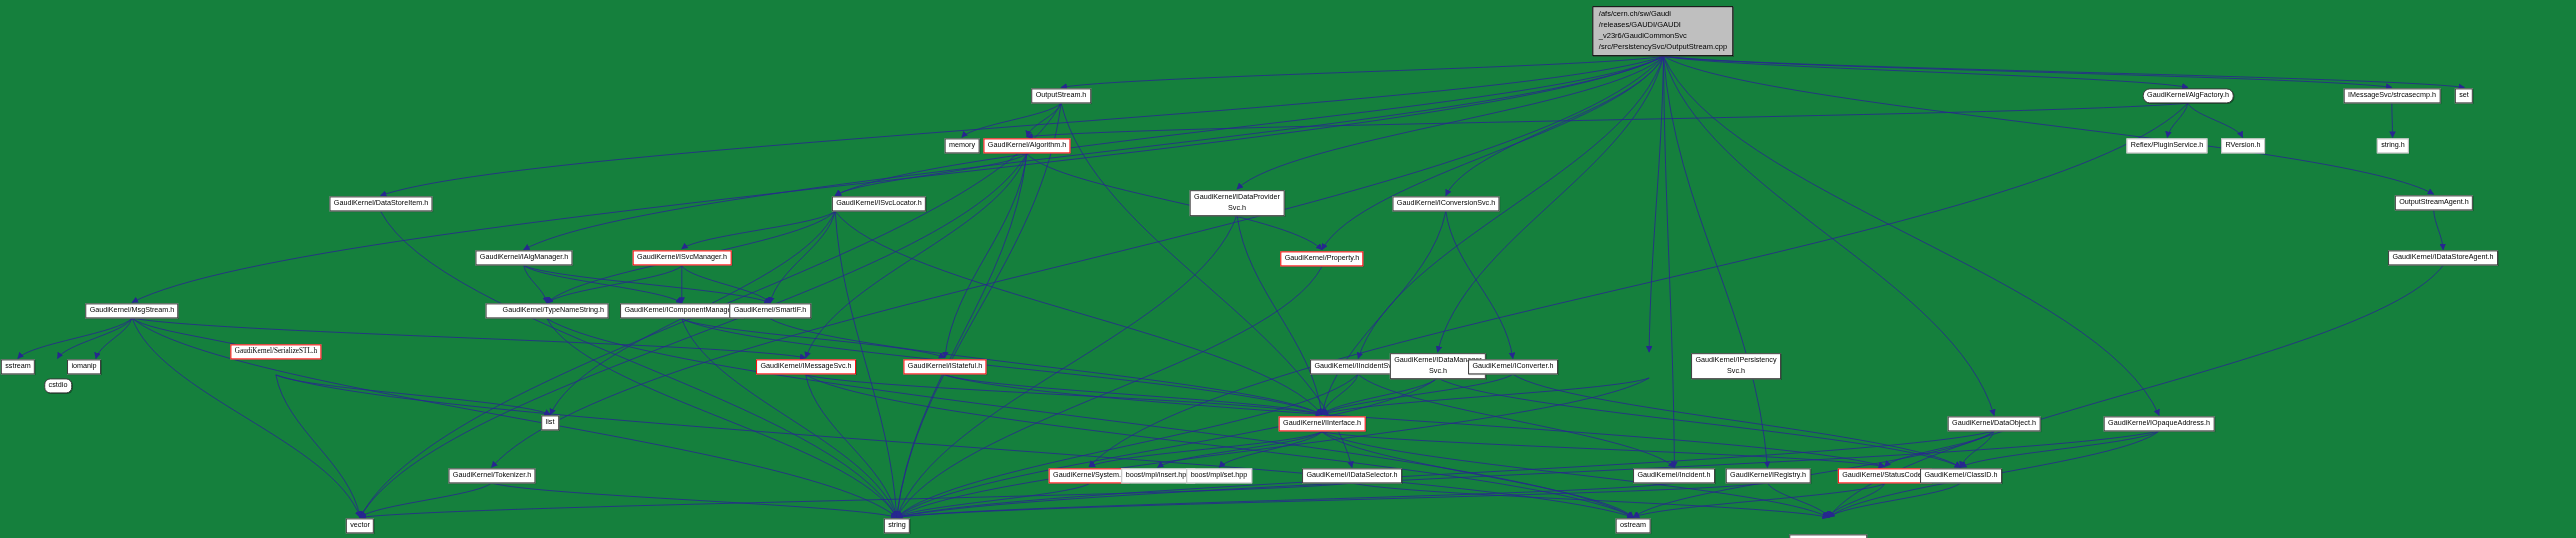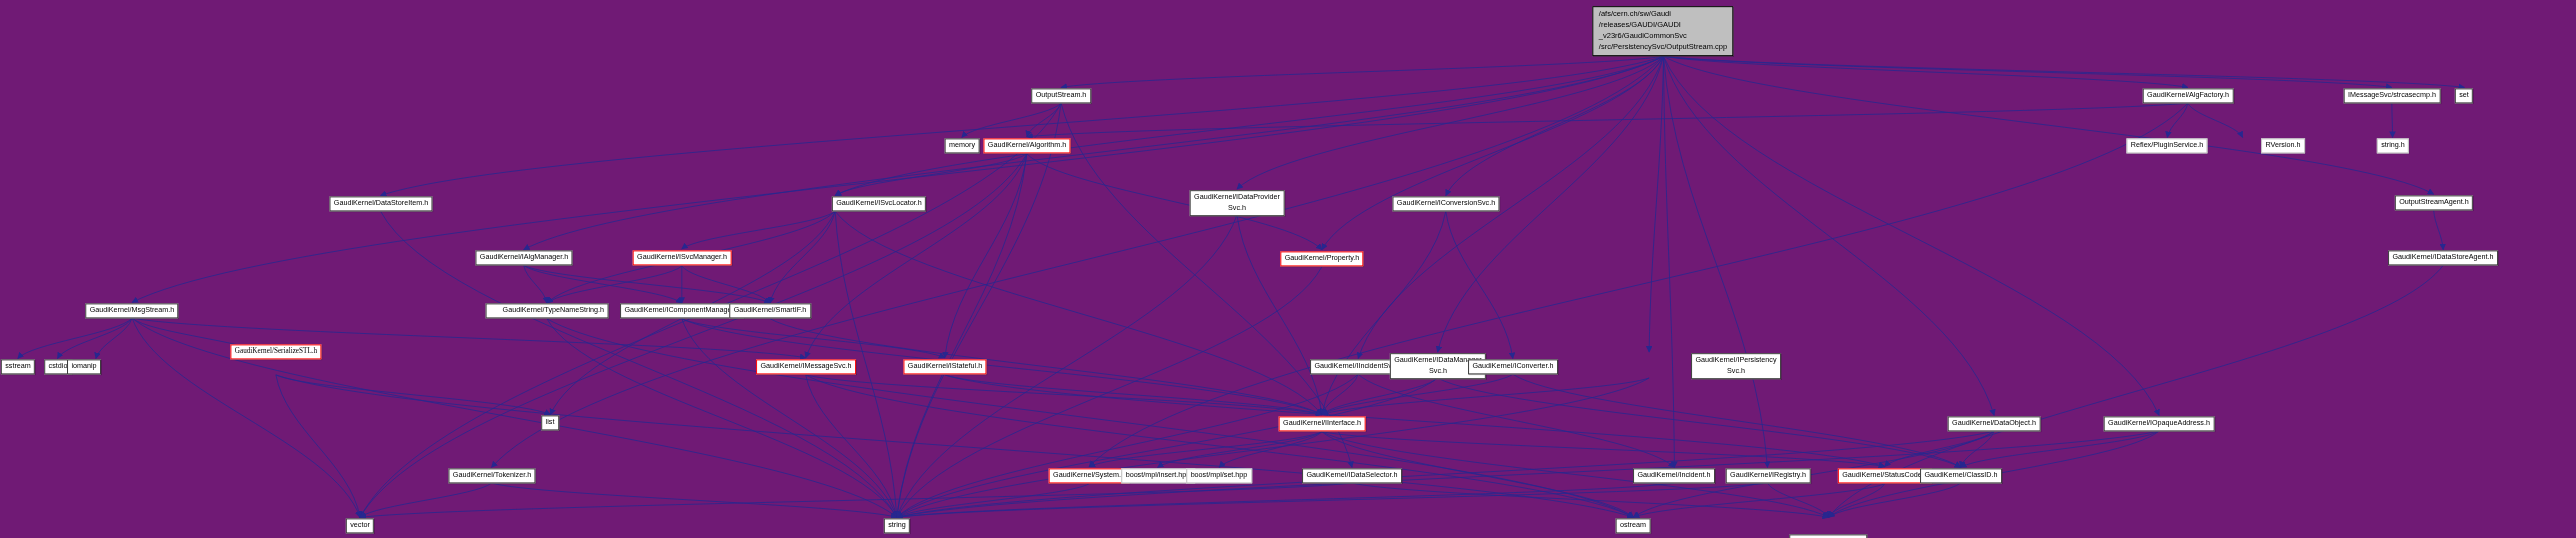--- a/index.html
+++ b/index.html
@@ -1,19 +1,19 @@
 <!DOCTYPE html>
 <html style="font-size:11px"><head>
 <meta charset="utf-8">
 <style>
   html,body{margin:0;padding:0;background:#ffffff;}
   #stage{
     position:relative;
     width:2576px;height:539px;
-    background:#701a75;
+    background:#15803d;
     font-family:"Liberation Sans", sans-serif;
     overflow:hidden;
   }
   #edge-layer{position:absolute;left:0;top:0;width:2576px;height:539px;}
   .node{
     position:absolute;
     transform:translate(-50%,-50%);
     background:#ffffff;
     border:0.7px solid #3a3a3a;
     box-shadow:0.7px 0.7px 0 rgba(0,0,0,0.35);
@@ -161,44 +161,44 @@
         <path class="edge" d="M3555,306.5 C3556.68,328.54 3567.32,342.46 3569,364.5" marker-end="url(#arrowhead)"></path>
         <path class="edge" d="M3569,387.5 C3461.24,527.34 2778.76,615.66 2671,755.5" marker-end="url(#arrowhead)"></path>
       </g>
   </svg>
 
 <div class="node root" style="left: 1663px; top: 31px;">/afs/cern.ch/sw/Gaudi
 /releases/GAUDI/GAUDI
 _v23r6/GaudiCommonSvc
 /src/PersistencySvc/OutputStream.cpp</div>
     <div class="node plain" style="left: 1061px; top: 96px;">OutputStream.h</div>
-    <div class="node plain" style="left: 2188px; top: 96px;">GaudiKernel/AlgFactory.h</div>
+    <div class="node plain" style="left: 2188px; top: 96px; border-radius: 7px;">GaudiKernel/AlgFactory.h</div>
     <div class="node plain" style="left: 2392px; top: 96px;">IMessageSvc/strcasecmp.h</div>
     <div class="node plain" style="left: 2464px; top: 96px;">set</div>
     <div class="node plain" style="left: 962px; top: 146px;">memory</div>
     <div class="node red" style="left: 1027px; top: 146px;">GaudiKernel/Algorithm.h</div>
     <div class="node pale" style="left: 2167px; top: 146px;">Reflex/PluginService.h</div>
-    <div class="node pale" style="left: 2243px; top: 146px; margin-left: 40px;">RVersion.h</div>
+    <div class="node pale" style="left: 2243px; top: 146px;">RVersion.h</div>
     <div class="node pale" style="left: 2393px; top: 146px;">string.h</div>
     <div class="node plain" style="left: 381px; top: 204px;">GaudiKernel/DataStoreItem.h</div>
     <div class="node plain" style="left: 835px; top: 204px; margin-left: 44px;">GaudiKernel/ISvcLocator.h</div>
     <div class="node plain" style="left: 1237px; top: 203px;">GaudiKernel/IDataProvider
 Svc.h</div>
     <div class="node plain" style="left: 1446px; top: 204px;">GaudiKernel/IConversionSvc.h</div>
     <div class="node plain" style="left: 2434px; top: 203px; text-align: center;">OutputStreamAgent.h</div>
     <div class="node plain" style="left: 524px; top: 258px;">GaudiKernel/IAlgManager.h</div>
     <div class="node red" style="left: 682px; top: 258px;">GaudiKernel/ISvcManager.h</div>
     <div class="node red" style="left: 1322px; top: 259px;">GaudiKernel/Property.h</div>
     <div class="node plain" style="left: 2443px; top: 258px;">GaudiKernel/IDataStoreAgent.h</div>
     <div class="node plain" style="left: 132px; top: 311px;">GaudiKernel/MsgStream.h</div>
     <div class="node plain" style="left: 547px; top: 311px; padding-left: 16px;">GaudiKernel/TypeNameString.h</div>
     <div class="node plain" style="left: 682px; top: 311px;">GaudiKernel/IComponentManager.h</div>
     <div class="node plain" style="left: 770px; top: 311px;">GaudiKernel/SmartIF.h</div>
     <div class="node plain" style="left: 18px; top: 367px;">sstream</div>
-    <div class="node plain" style="left: 58px; top: 367px;">cstdio</div>
+    <div class="node plain" style="left: 58px; top: 386px; border-radius: 6px;">cstdio</div>
     <div class="node plain" style="left: 84px; top: 367px;">iomanip</div>
     <div class="node red" style="left: 276px; top: 352px; font-family: Liberation Serif, serif;">GaudiKernel/SerializeSTL.h</div>
     <div class="node red" style="left: 806px; top: 367px;">GaudiKernel/IMessageSvc.h</div>
     <div class="node red" style="left: 945px; top: 367px;">GaudiKernel/IStateful.h</div>
     <div class="node plain" style="left: 1358px; top: 367px;">GaudiKernel/IIncidentSvc.h</div>
     <div class="node plain" style="left: 1438px; top: 366px;">GaudiKernel/IDataManager
 Svc.h</div>
     <div class="node plain" style="left: 1513px; top: 367px;">GaudiKernel/IConverter.h</div>
     <div class="node plain" style="left: 1736px; top: 366px;">GaudiKernel/IPersistency
 Svc.h</div>

